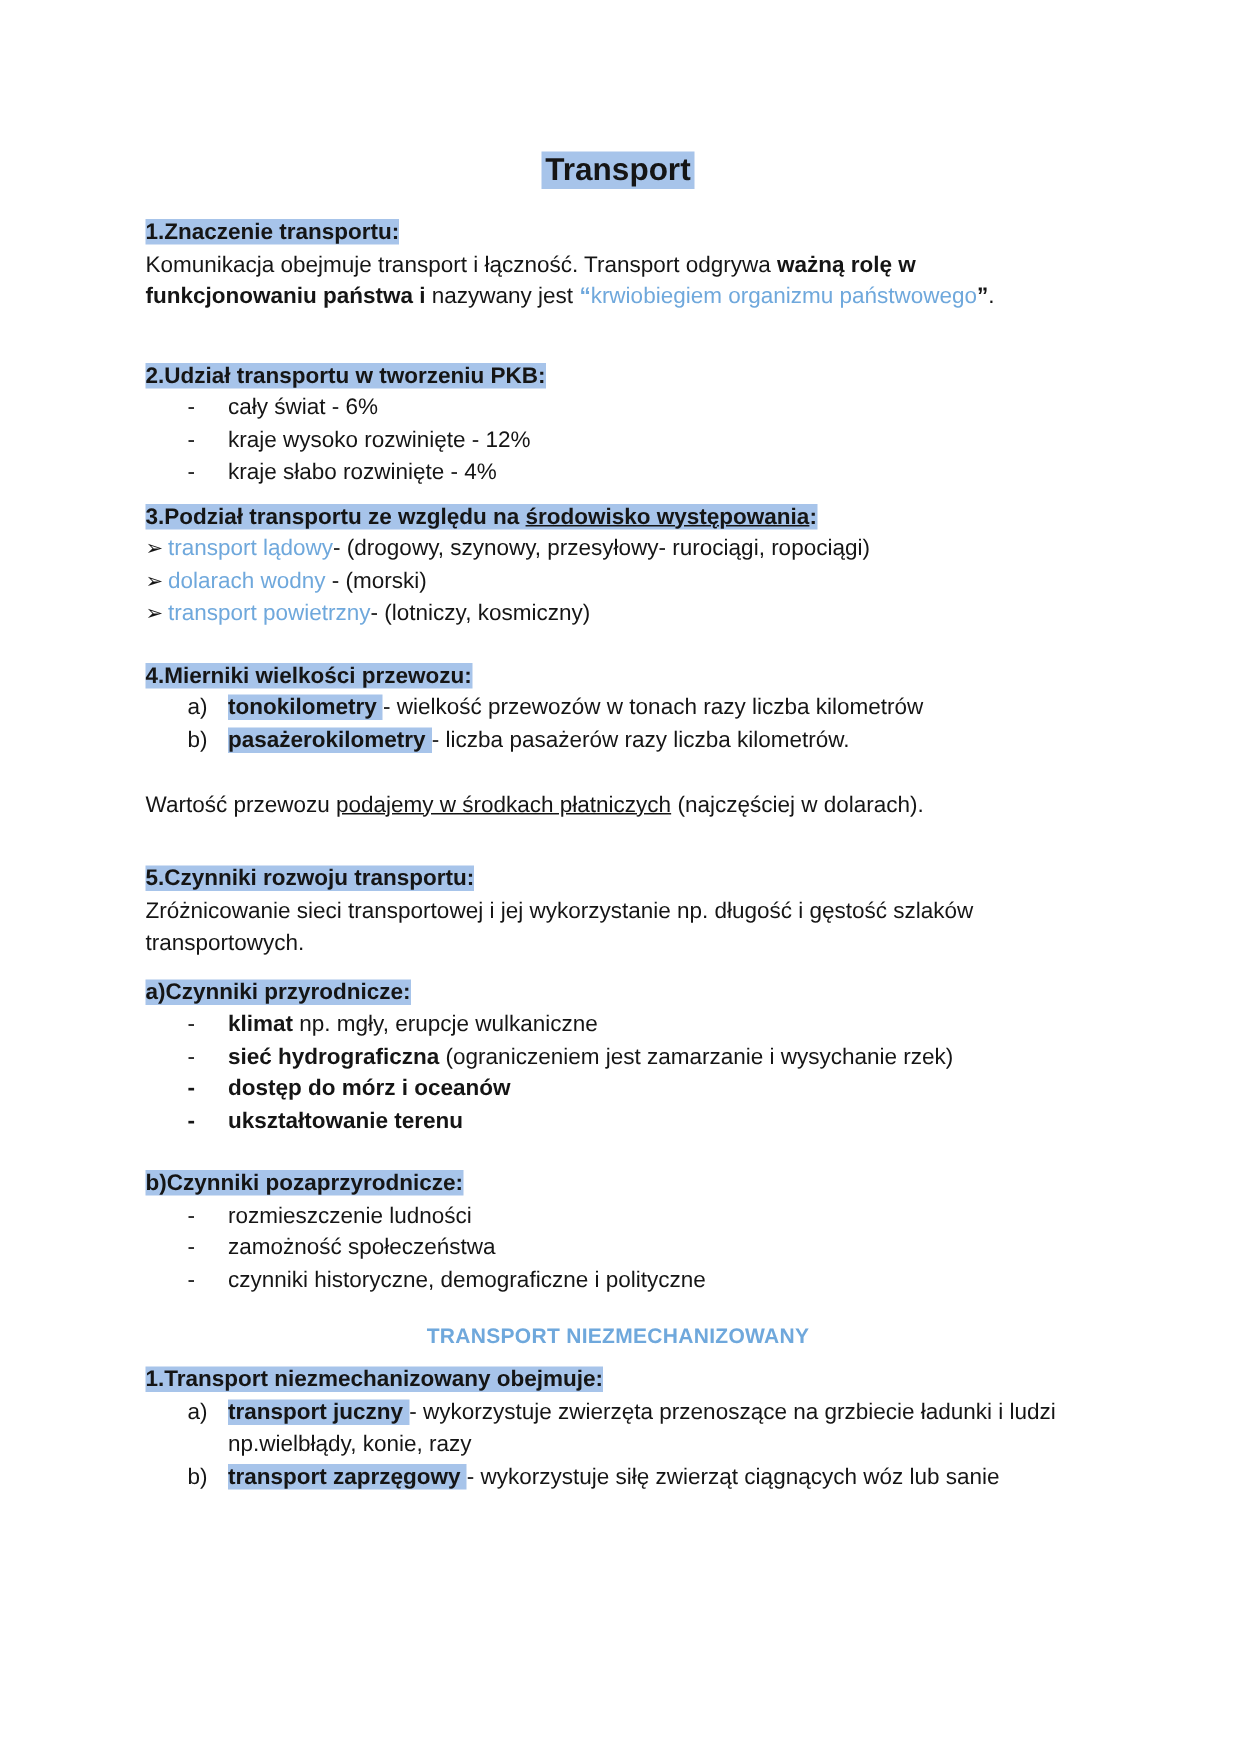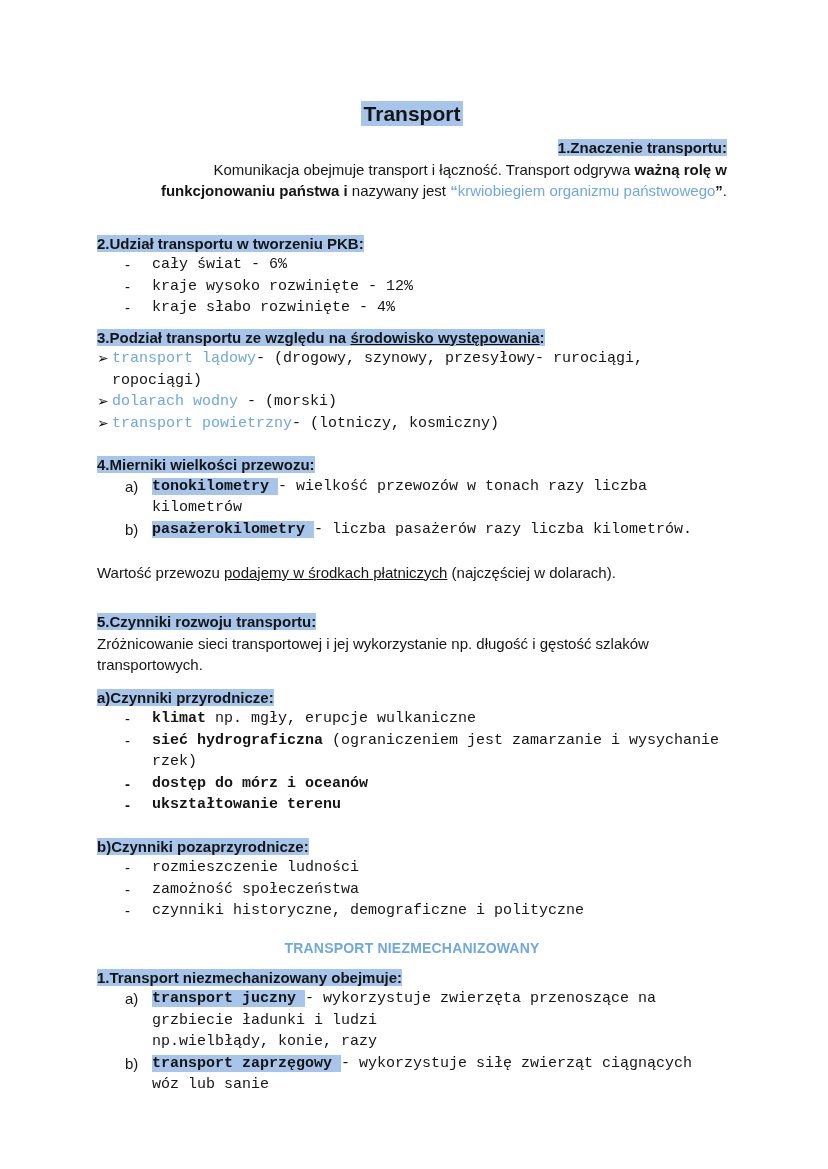--- a/index.html
+++ b/index.html
@@ -17,42 +17,42 @@
   .page{
     box-sizing:border-box;width:828px;height:1169px;
     padding:100px 101px 30px 97px;overflow:hidden;background:var(--page-bg);
   }
   .title{
     margin:0;text-align:center;font-size:21px;line-height:27px;font-weight:bold;
   }
   .title .r-hl{padding:1px 3px;}
   main{display:block;font-size:15px;line-height:21.5px;}
   .section{margin-top:31px;}
-  .section[data-sec="znaczenie"]{margin-top:10px;text-align:right;}
+  .section[data-sec="znaczenie"]{margin-top:17px;}
   .section[data-sec="pkb"]{margin-top:31px;}
   .section[data-sec="podzial"]{margin-top:8px;}
   .section[data-sec="mierniki"]{margin-top:20px;}
   .section[data-sec="czynniki"]{margin-top:28px;}
   .section[data-sec="przyrodnicze"]{margin-top:11px;}
   .section[data-sec="pozaprzyrodnicze"]{margin-top:20px;}
   .section[data-sec="niezmechanizowany-title"]{margin-top:13px;}
   .section[data-sec="niezmechanizowany"]{margin-top:7px;}
   .section[data-sec="podsumowanie"]{margin-top:21px;}
   .heading{font-weight:bold;}
   .heading.center{
     text-align:center;font-size:18px;line-height:24px;letter-spacing:0.2px;
   }
   .para{margin:0;}
   .para-note{margin-top:21.5px;}
   .list .item{display:flex;align-items:flex-start;}
   .list-dash .item,.list-alpha .item{padding-left:28px;}
   .list-dash .marker,.list-alpha .marker{flex:0 0 27px;}
   .list-arrow .item{padding-left:0;}
   .list-arrow .marker{flex:0 0 15px;font-size:14px;}
-  .item-text{flex:1 1 auto;font-family:Liberation Mono, monospace;}
+  .item-text{flex:1 1 auto;}
   .r-b{font-weight:bold;}
   .r-u{text-decoration:underline;}
   .r-blue{color:var(--blue);}
   .r-hl{background:var(--hl);}
   .r-big{font-size:14px;}
 </style>
 </head>
 <body>
 
 <div class="page">

